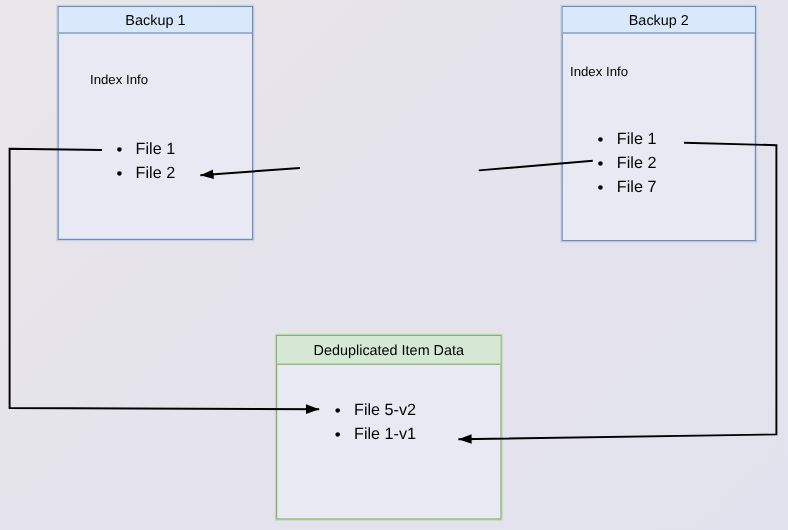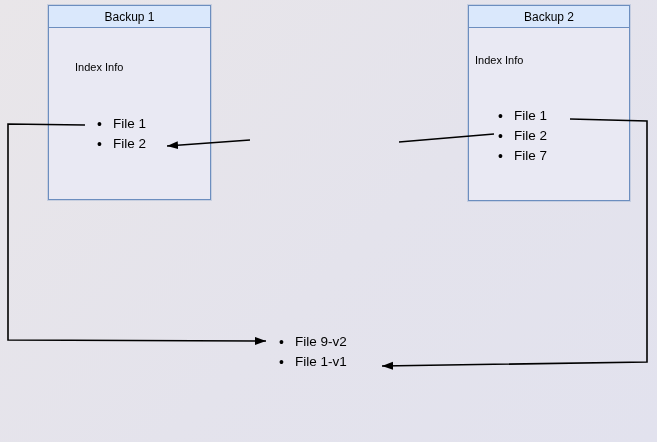--- a/index.html
+++ b/index.html
@@ -124,19 +124,22 @@
   <div class="box blue" id="backup2-box">
     <div class="box-title blue-title">Backup 2</div>
   </div>
   <div class="heading" id="backup2-heading">Index Info</div>
   <ul class="file-list" id="backup2-list">
       <li>File 1</li>
       <li>File 2</li>
       <li>File 7</li>
     </ul>
 
+  <div class="box green" id="dedup-box">
+    <div class="box-title green-title">Deduplicated Item Data</div>
+  </div>
   <ul class="file-list" id="dedup-list">
-      <li>File 9-v2</li>
+      <li>File 5-v2</li>
       <li>File 1-v1</li>
     </ul>
 
 
 </div>
 
 </body></html>

